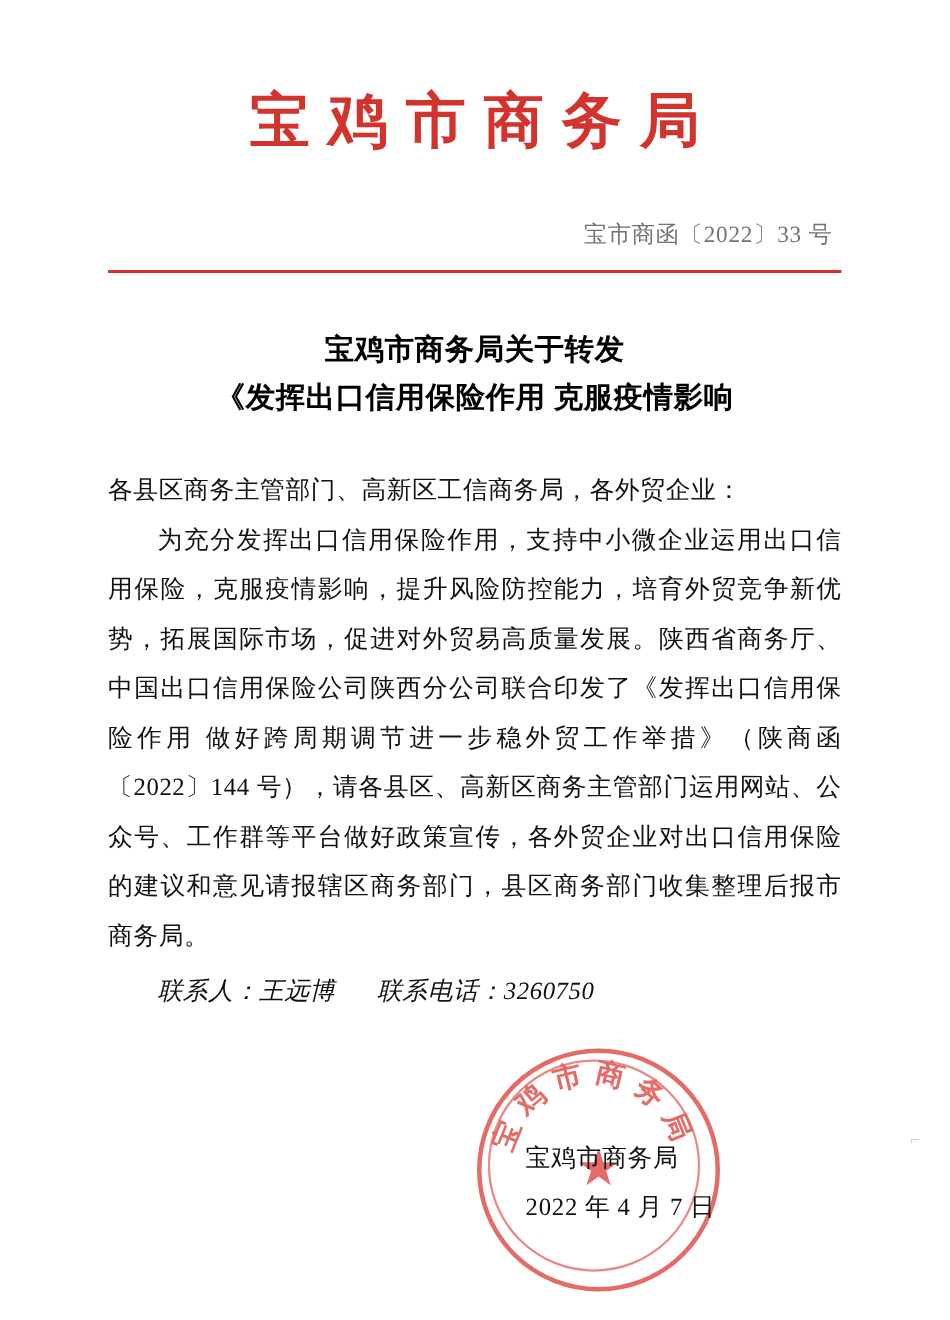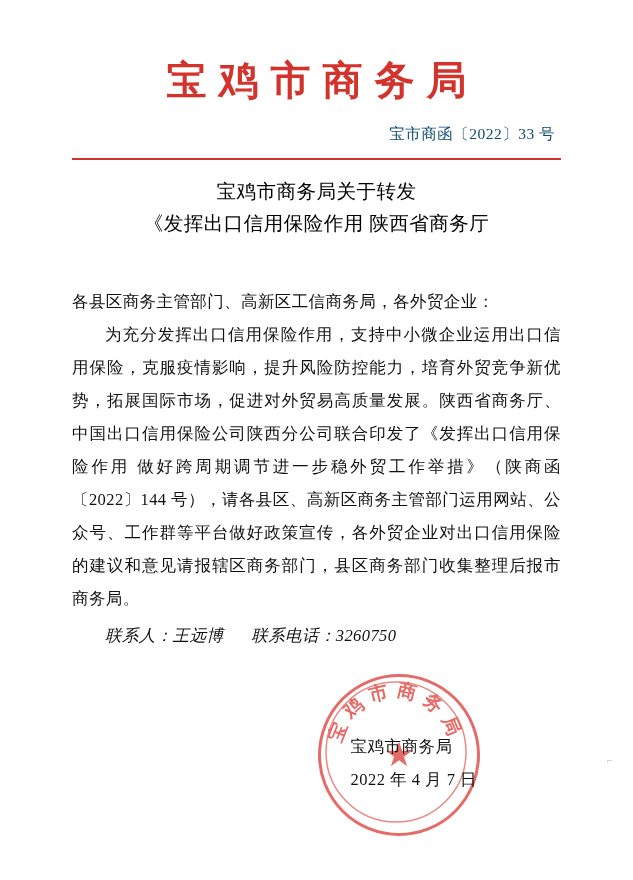--- a/index.html
+++ b/index.html
@@ -34,53 +34,53 @@
     font-family: "Liberation Serif", "DejaVu Serif", serif;
     font-weight: bold;
     font-size: 40px;
     letter-spacing: 12px;
     text-indent: 12px;
     line-height: 1.15;
     white-space: nowrap;
   }
 
   .doc-number {
-    margin-top: 20px;
+    margin-top: 42px;
     text-align: right;
     font-size: 15.5px;
     letter-spacing: 0.5px;
-    color: #0c4a6e;
+    color: #737373;
     padding-right: 6px;
   }
 
   .red-rule {
     margin-top: 13px;
     height: 2px;
     background: #d2332c;
     width: 100%;
   }
 
   
   .doc-title {
-    margin-top: 16px;
+    margin-top: 36px;
     text-align: center;
-    font-weight: normal;
+    font-weight: bold;
     font-size: 19.5px;
     line-height: 1.65;
     letter-spacing: 0.5px;
     color: #000;
   }
   .doc-title .line {
     display: block;
     white-space: nowrap;
   }
 
   
   .body-text {
-    margin-top: 45px;
+    margin-top: 28px;
     font-size: 16.5px;
     line-height: 2.0;
     letter-spacing: 0.4px;
     color: #111;
     text-align: justify;
   }
   .body-text p {
     margin: 0;
   }
   .indent2 { text-indent: 2em; font-family: Liberation Serif, serif; }
@@ -155,21 +155,21 @@
   <div class="letterhead">
     <div class="letterhead-title">宝鸡市商务局</div>
   </div>
 
   <div class="doc-number">宝市商函〔2022〕33 号</div>
 
   <div class="red-rule"></div>
 
   <div class="doc-title">
     <span class="line">宝鸡市商务局关于转发</span>
-    <span class="line">《发挥出口信用保险作用  陕西省商务厅</span>
+    <span class="line">《发挥出口信用保险作用  克服疫情影响</span>
   </div>
 
   <div class="body-text">
     <p class="indent0">各县区商务主管部门、高新区工信商务局，各外贸企业：</p>
     <p class="indent2">为充分发挥出口信用保险作用，支持中小微企业运用出口信用保险，克服疫情影响，提升风险防控能力，培育外贸竞争新优势，拓展国际市场，促进对外贸易高质量发展。陕西省商务厅、中国出口信用保险公司陕西分公司联合印发了《发挥出口信用保险作用  做好跨周期调节进一步稳外贸工作举措》（陕商函〔2022〕144 号），请各县区、高新区商务主管部门运用网站、公众号、工作群等平台做好政策宣传，各外贸企业对出口信用保险的建议和意见请报辖区商务部门，县区商务部门收集整理后报市商务局。</p>
   </div>
 
   <div class="contact-line">
     <span>联系人：</span><span>王远博</span><span class="contact-gap"></span><span>联系电话：</span><span>3260750</span>
   </div>

